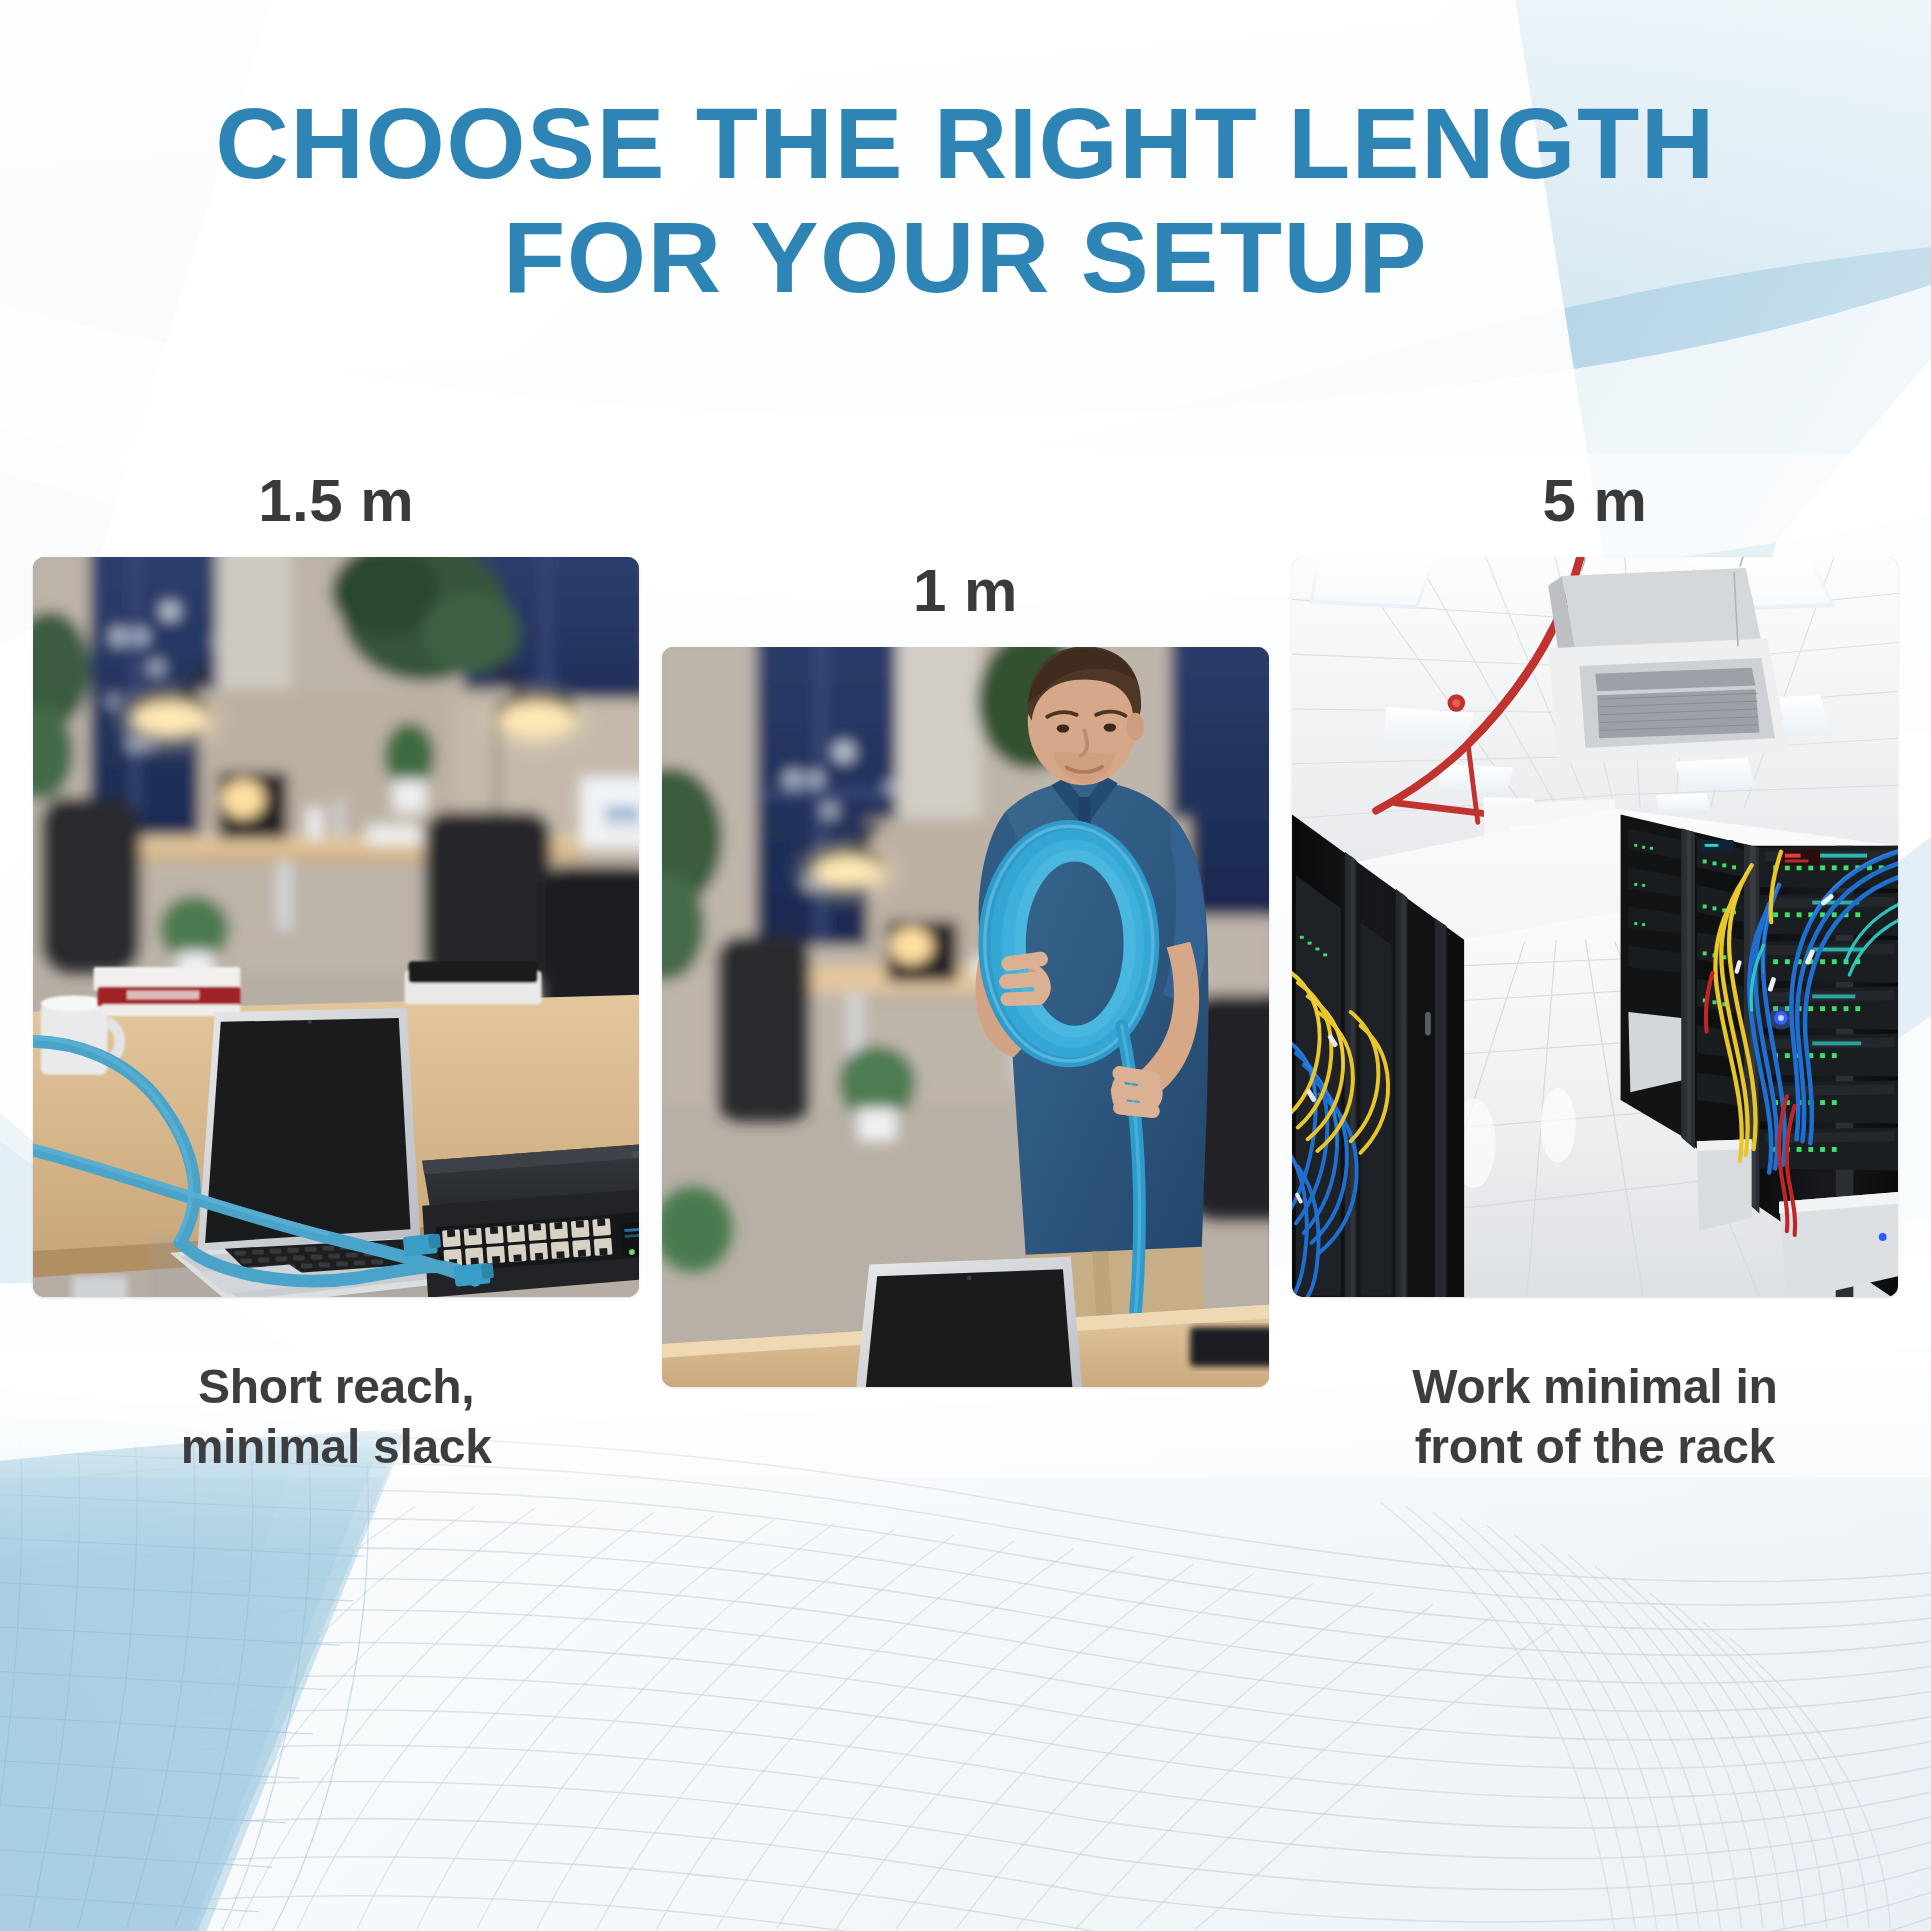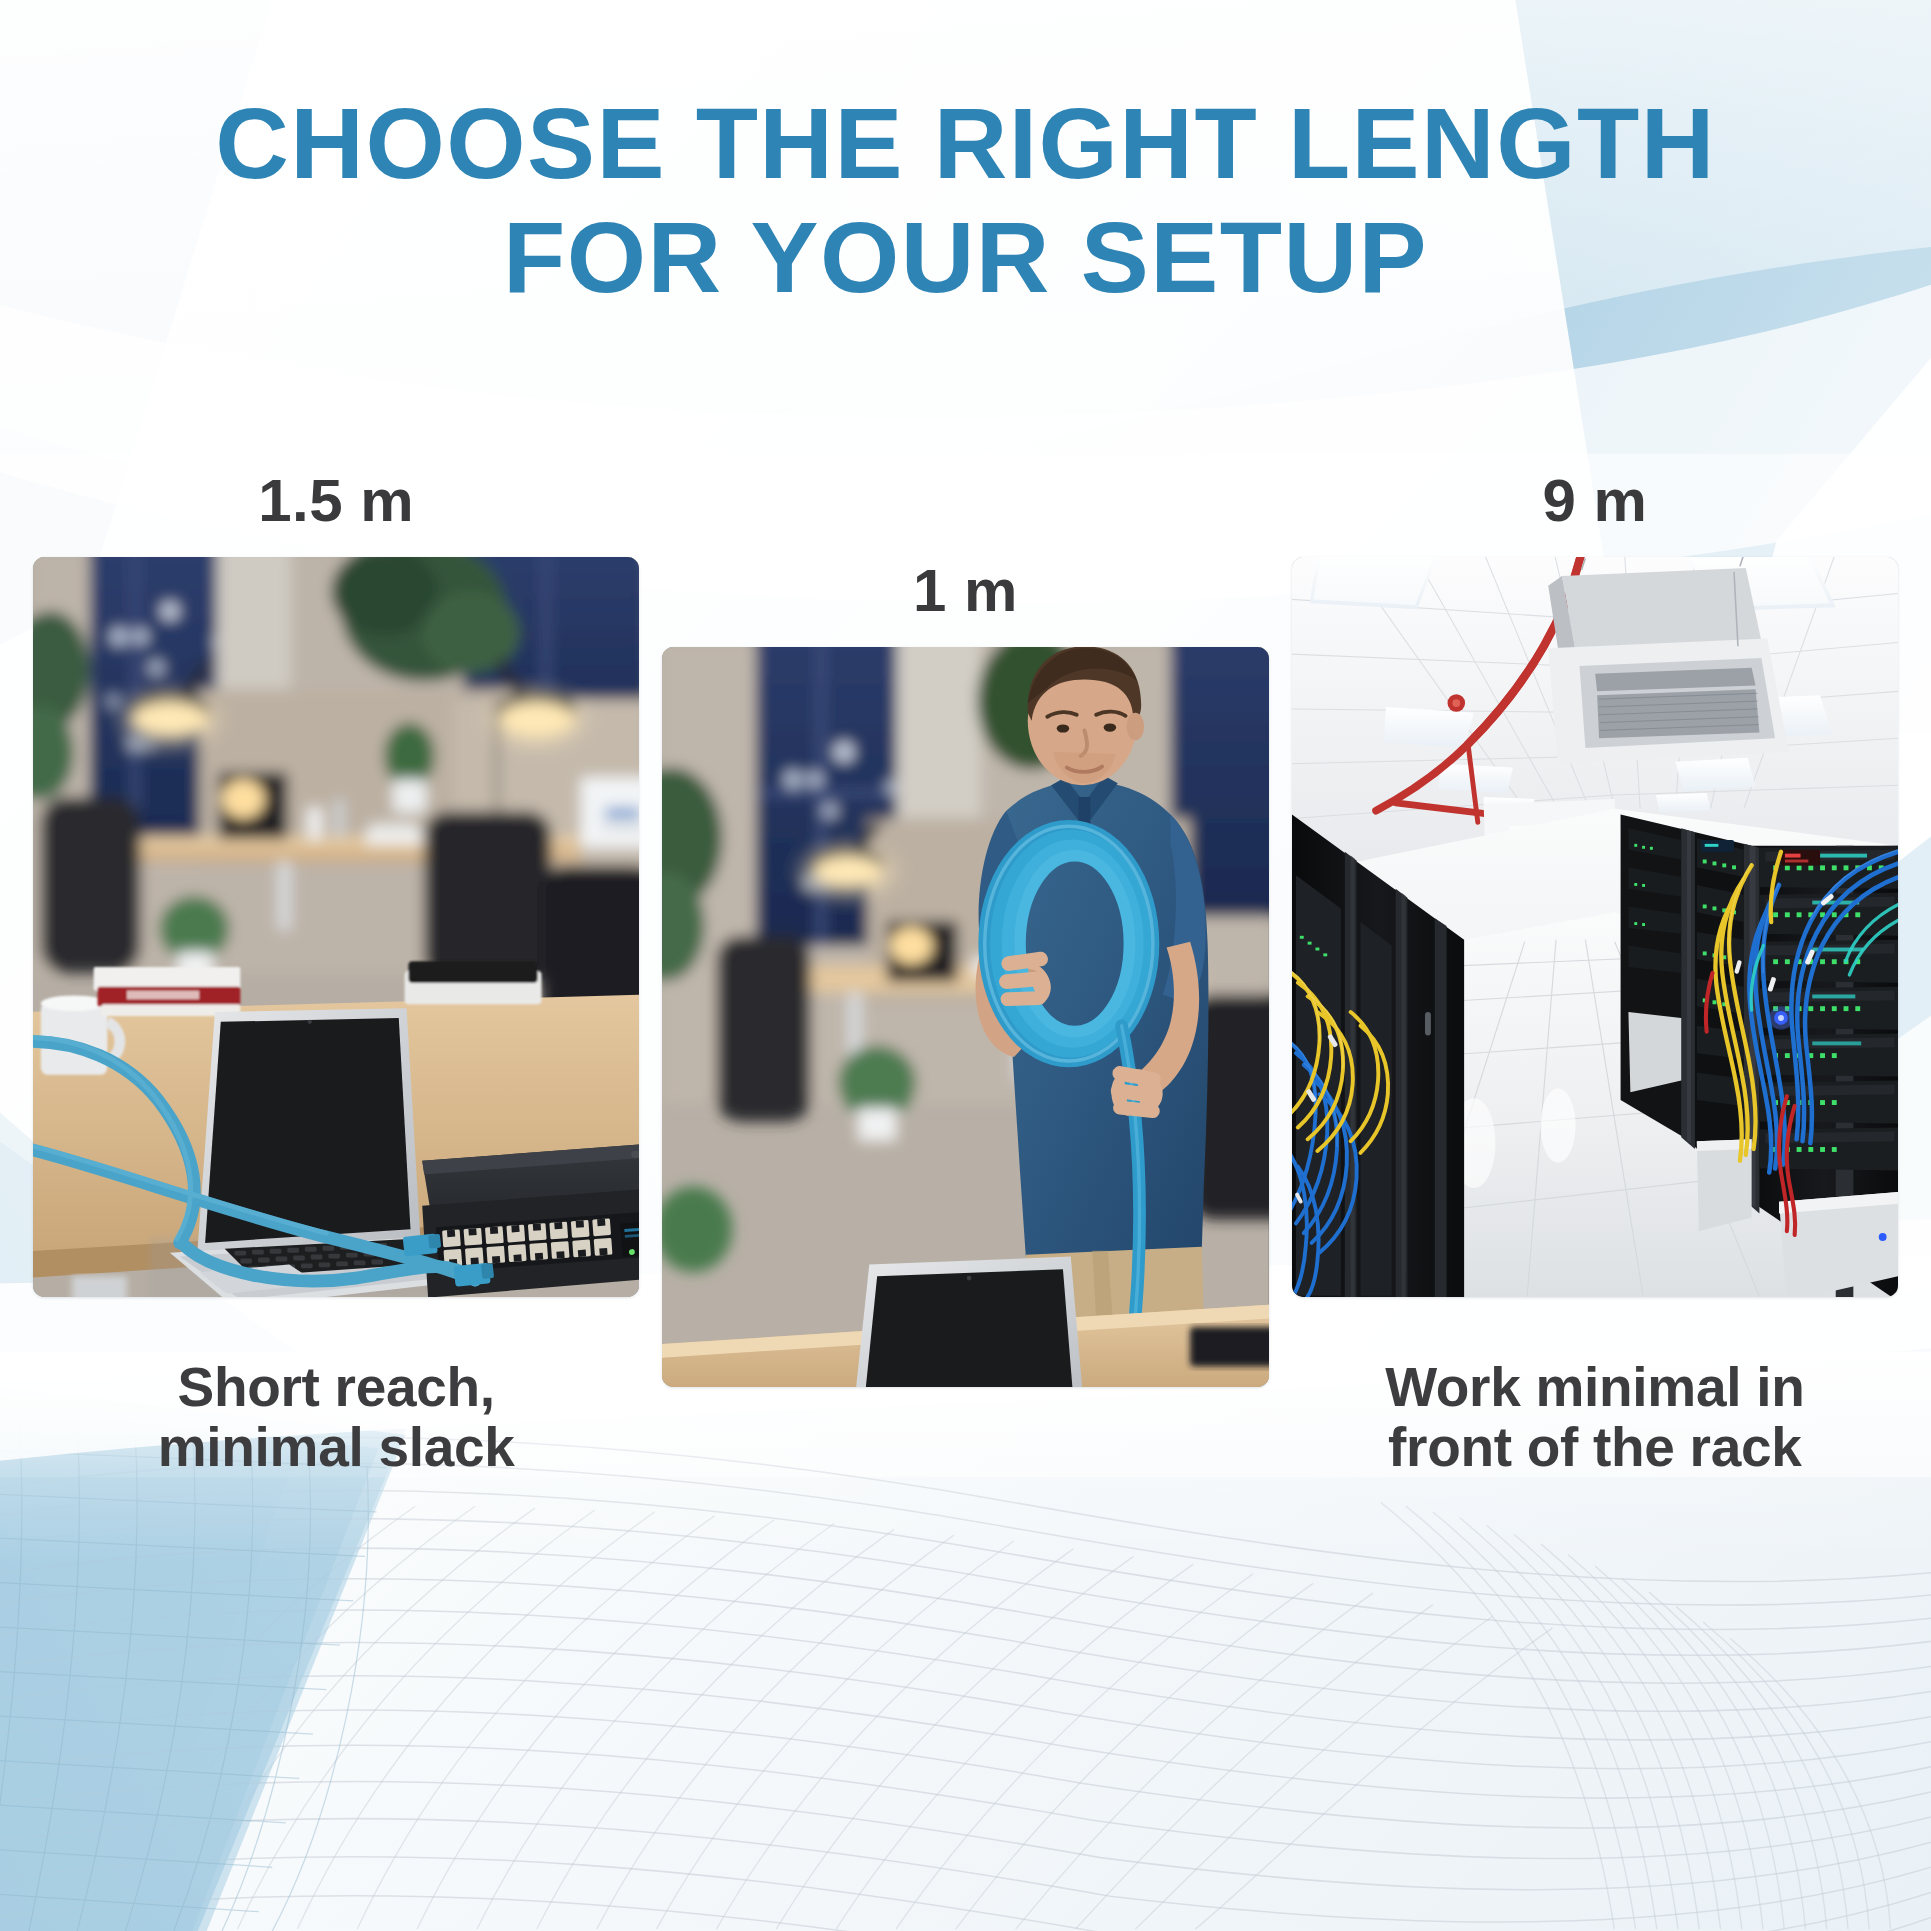--- a/index.html
+++ b/index.html
@@ -56,21 +56,21 @@
     background:#9a948c;
     box-shadow:0 1px 2.9px rgba(30,50,70,.14);
   }
   .photo svg{position:absolute;inset:0;width:100%;height:100%;display:block;}
 
   .caption{
     margin-top:60px;
     text-align:center;
     color:#3d3d3f;
     font-weight:700;
-    font-size:55px;
+    font-size:48px;
     line-height:60px;
     letter-spacing:-0.3px;
     white-space:pre-line;
   }
 </style>
 </head>
 <body>
 
 <div class="bg-root">
   <svg class="bg-svg" viewBox="0 0 2000 2000" preserveAspectRatio="none">
@@ -648,21 +648,21 @@
         </g>
         <g filter="url(#c2)">
           <rect x="540" y="700" width="90" height="40" rx="4" fill="#1D1F22"></rect>
         </g>
       </svg>
     </div>
 
   </div>
 
   <div class="col">
-    <div class="len-label">9 m</div>
+    <div class="len-label">5 m</div>
 
     <div class="photo">
       <svg viewBox="0 0 620 766" preserveAspectRatio="xMidYMid slice">
         <defs>
           <linearGradient id="p3floor" x1="0" y1="0" x2="0" y2="1">
             <stop offset="0" stop-color="#FAFBFB"></stop>
               <stop offset=".55" stop-color="#EDEFF1"></stop>
               <stop offset="1" stop-color="#DDE0E3"></stop>
           </linearGradient>
           <linearGradient id="p3ceil" x1="0" y1="0" x2="0" y2="1">

